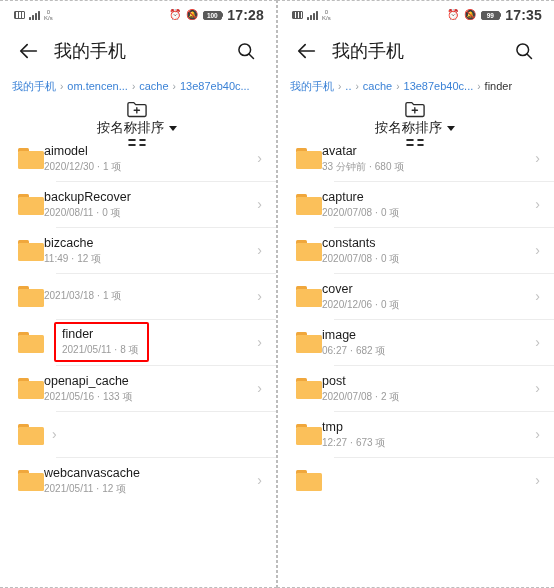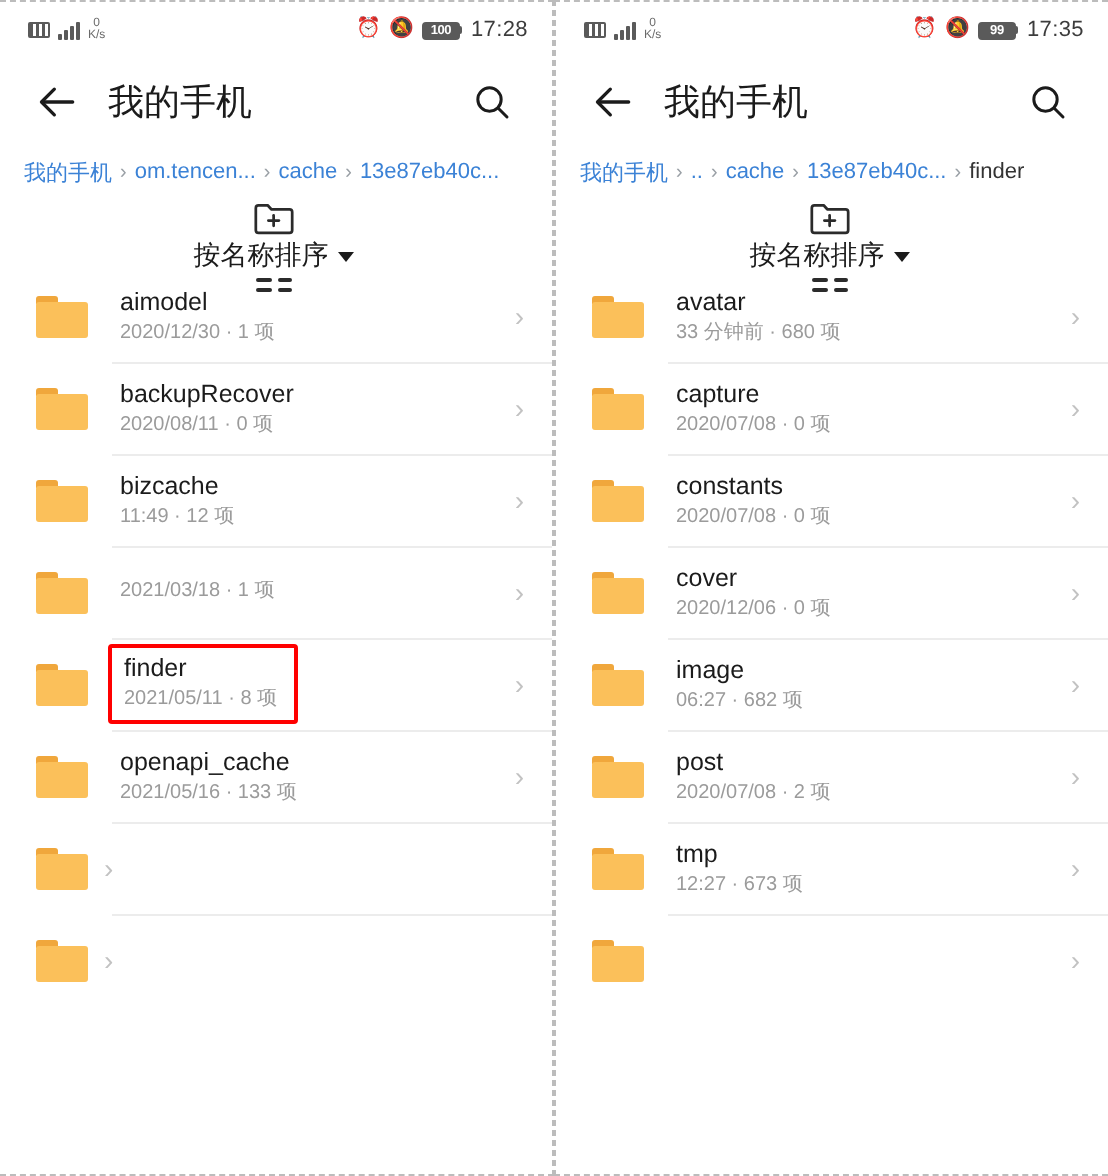--- a/index.html
+++ b/index.html
@@ -73,21 +73,21 @@
     border: 1px solid #5a5a5a;
     border-radius: 2px;
     height: 9px;
     min-width: 19px;
     padding: 0 1px;
     display: flex; align-items: center; justify-content: center;
     background: #5a5a5a;
   }
   .battery-num { font-size: 6.5px; color: #ffffff; font-weight: bold; letter-spacing:-.2px;}
   .battery-cap { width: 1.5px; height: 4px; background: #5a5a5a; border-radius: 0 1px 1px 0; }
-  .clock { font-size: 11px; color: #3c3c3c; letter-spacing: .2px; }
+  .clock { font-size: 14px; color: #3c3c3c; letter-spacing: .2px; font-weight: bold; }
 
   
   .app-bar {
     height: 44px;
     display: flex;
     align-items: center;
     padding: 0 16px 0 14px;
   }
   .back-btn {
     width: 30px; height: 30px;
@@ -192,21 +192,20 @@
     background: #f0a73c;
     border-radius: 1.5px 1.5px 0 0;
   }
   .folder-icon .body {
     position: absolute; top: 3.5px; left: 0;
     width: 26px; height: 17.5px;
     background: #fbc05a;
     border-radius: 1.5px;
   }
   .file-meta {
-    margin-left: 16px;
     flex: 1;
     display: flex;
     flex-direction: column;
     justify-content: center;
     gap: 3px;
     min-width: 0;
   }
   .file-name {
     font-size: 12.5px;
     color: #1b1b1b;
@@ -387,20 +386,24 @@
             <div class="tab"></div>
             <div class="body"></div>
           </div>
           <div class="chevron">›</div>
         </div>
         <div class="file-row">
           <div class="folder-icon">
             <div class="tab"></div>
             <div class="body"></div>
           </div>
+          <div class="file-meta">
+            <div class="file-name">webcanvascache</div>
+            <div class="file-sub">2021/05/11 · 12 项</div>
+          </div>
           <div class="chevron">›</div>
         </div>
       </div>
     </div>
     <div class="panel right">
       <div class="status-bar">
         <div class="status-left">
           <span class="sim-icon"></span>
           <span class="signal">
             <i></i>

